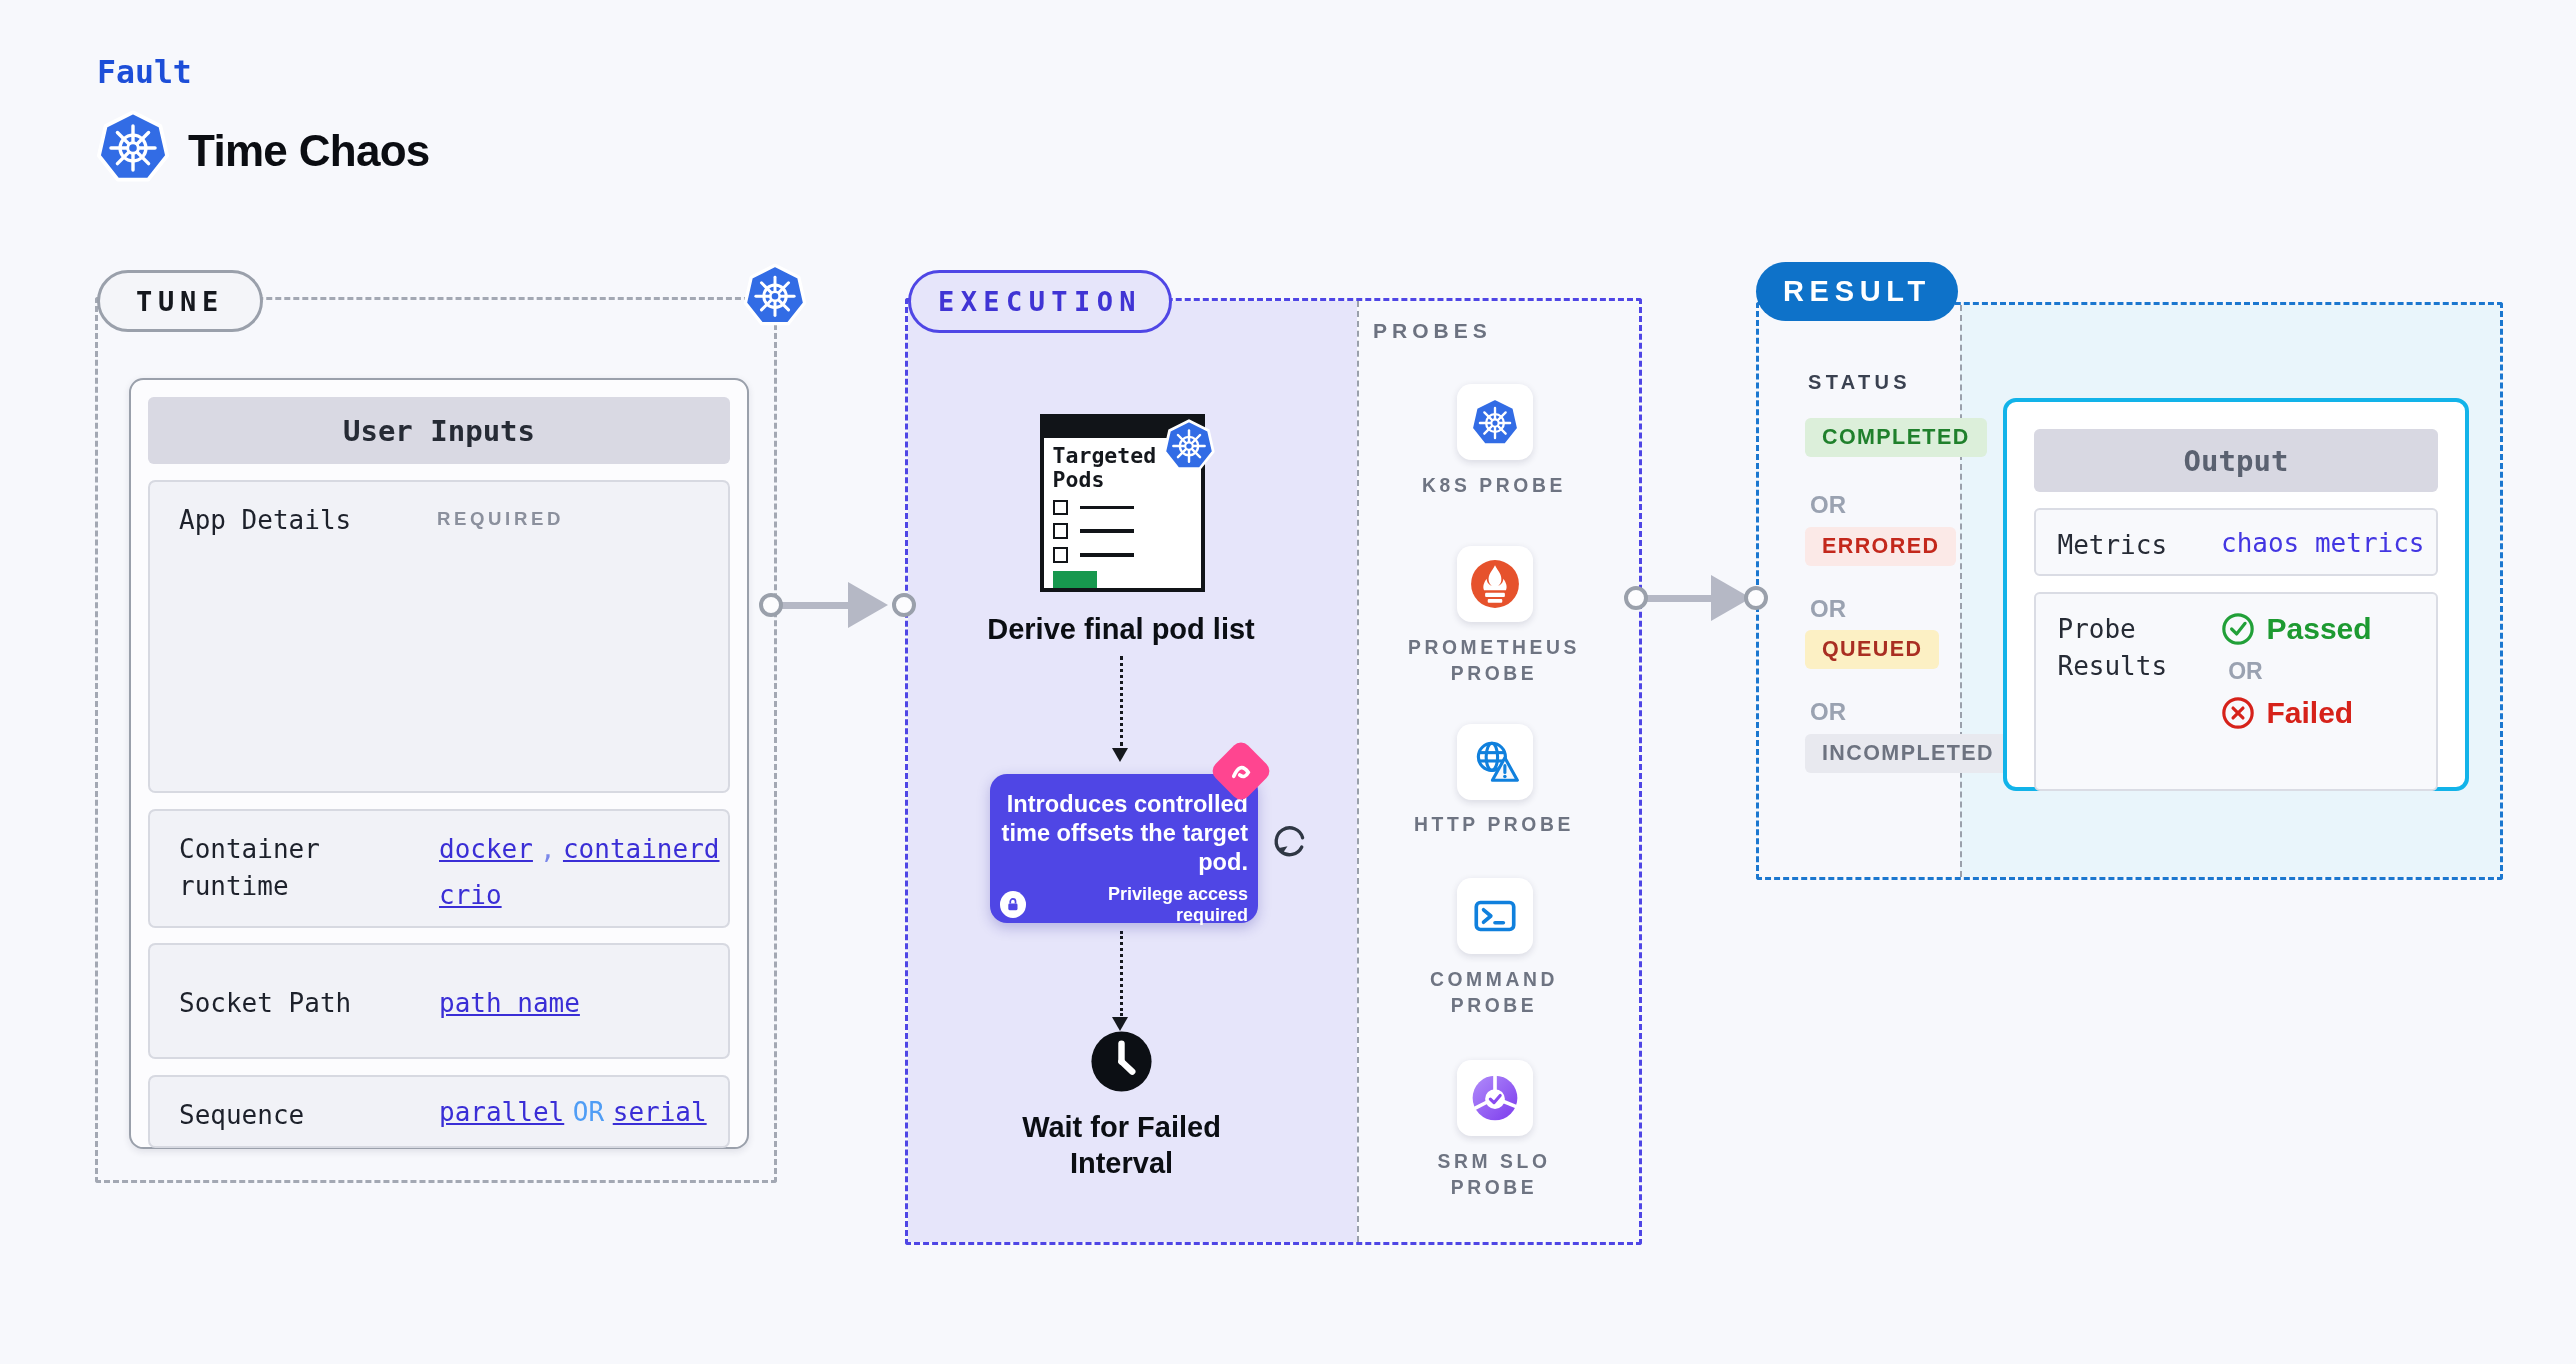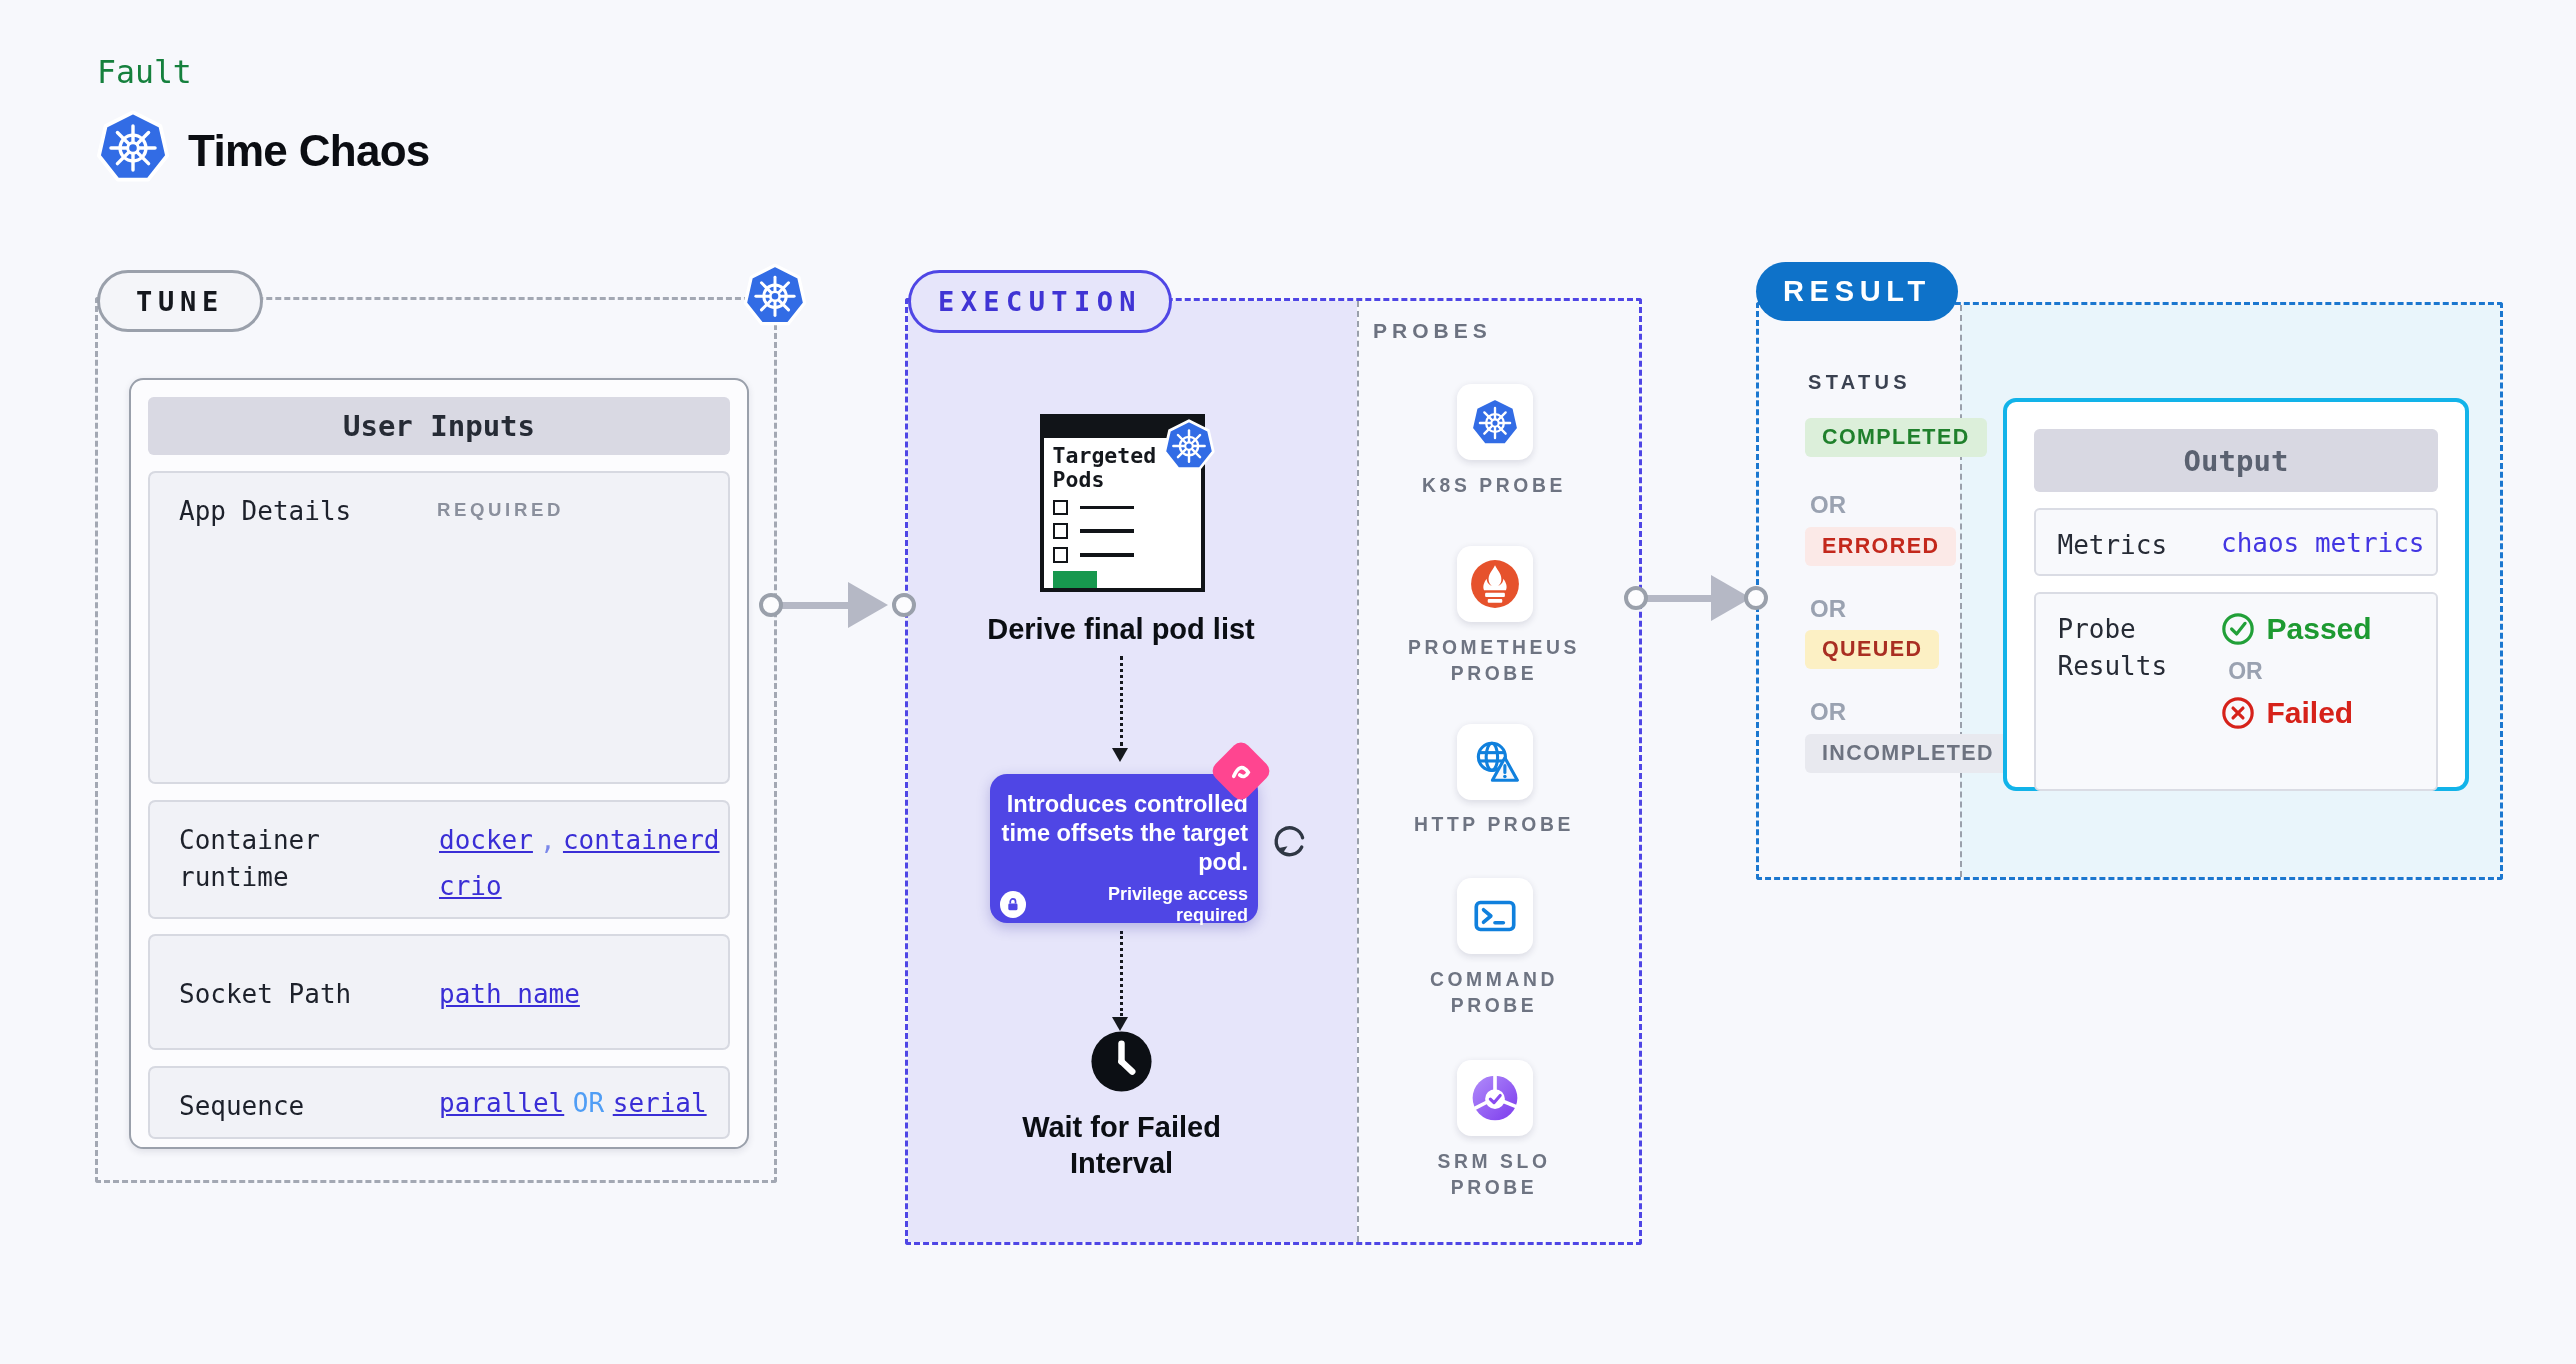--- a/index.html
+++ b/index.html
@@ -6,21 +6,21 @@
   body{
     width:2576px;height:1365px;position:relative;overflow:hidden;
     background:#f7f8fc;
     font-family:"Liberation Sans",sans-serif;
     color:#14171d;
   }
   .mono{font-family:"DejaVu Sans Mono",monospace;}
   .abs{position:absolute;}
 
   
-  .kicker{left:97px;top:54px;font-size:31.5px;color:#15803d;font-weight:400;}
+  .kicker{left:97px;top:54px;font-size:31.5px;color:#1d4ed8;font-weight:700;}
   .page-title{left:188px;top:126px;font-size:44px;font-weight:800;color:#0b0d12;letter-spacing:-0.7px;}
   .k8s-header{left:95px;top:107px;width:76px;height:79px;}
 
   
   .tune-box{left:95px;top:297px;width:676px;height:880px;border:3.6px dashed #a3a8b3;border-radius:2.9px;}
   .exec-box{left:905px;top:298px;width:731px;height:941px;border:3.6px dashed #4f46e5;border-radius:2.9px;}
   .exec-fill{left:0;top:0;bottom:0;width:449px;background:#e6e5fa;}
   .probes-area{left:449px;top:0;bottom:0;right:0;border-left:2.9px dashed #9aa0ab;}
   .result-box{left:1756px;top:302px;width:741px;height:572px;border:3.6px dashed #1b77cf;border-radius:2.9px;}
   .result-fill{left:201px;top:0;bottom:0;right:0;background:#e9f5fb;border-left:2.9px dashed #9aa0ab;}
@@ -32,21 +32,21 @@
   .pill-exec{left:908px;top:270px;width:258px;height:57px;background:#e6e5fa;border:3.6px solid #4f46e5;
     font-family:"DejaVu Sans Mono",monospace;font-size:27px;letter-spacing:6.4px;color:#4034d4;}
   .pill-result{left:1756px;top:262px;width:202px;height:59px;background:#0e72c9;color:#fff;
     font-size:29px;letter-spacing:5.7px;}
 
   .k8s-corner{left:742px;top:262px;width:66px;height:66px;z-index:6;}
 
   
   .ui-card{left:129px;top:378px;width:620px;height:771px;background:#fcfcfe;border:2.9px solid #9aa0ab;
     border-radius:14.3px;box-shadow:0 2.1px 7.2px rgba(30,34,60,.10);padding:17px;box-sizing:border-box;}
-  .ui-head{height:58px;background:#d9d9e3;border-radius:5.7px;display:flex;align-items:center;justify-content:center;
+  .ui-head{height:67px;background:#d9d9e3;border-radius:5.7px;display:flex;align-items:center;justify-content:center;
     font-size:29px;font-weight:700;color:#262b35;}
   .ui-row{position:relative;background:#f1f2f7;border:2.1px solid #d7d9e1;border-radius:7.2px;margin-top:15.8px;}
   .row-appdetails{height:309px;}
   .row-runtime{height:115px;}
   .row-socket{height:112px;}
   .row-sequence{height:69px;}
   .ui-label{position:absolute;left:29px;top:20px;font-size:26px;color:#1d212b;width:215px;line-height:37px;}
   .ui-note{position:absolute;left:287px;top:26px;font-size:18.6px;letter-spacing:3.6px;color:#8b909d;font-weight:600;}
   .ui-links{position:absolute;left:289px;top:69px;}
   .ui-link{display:block;font-size:26px;color:#3a2ed6;margin-bottom:21.5px;text-decoration:none;}

